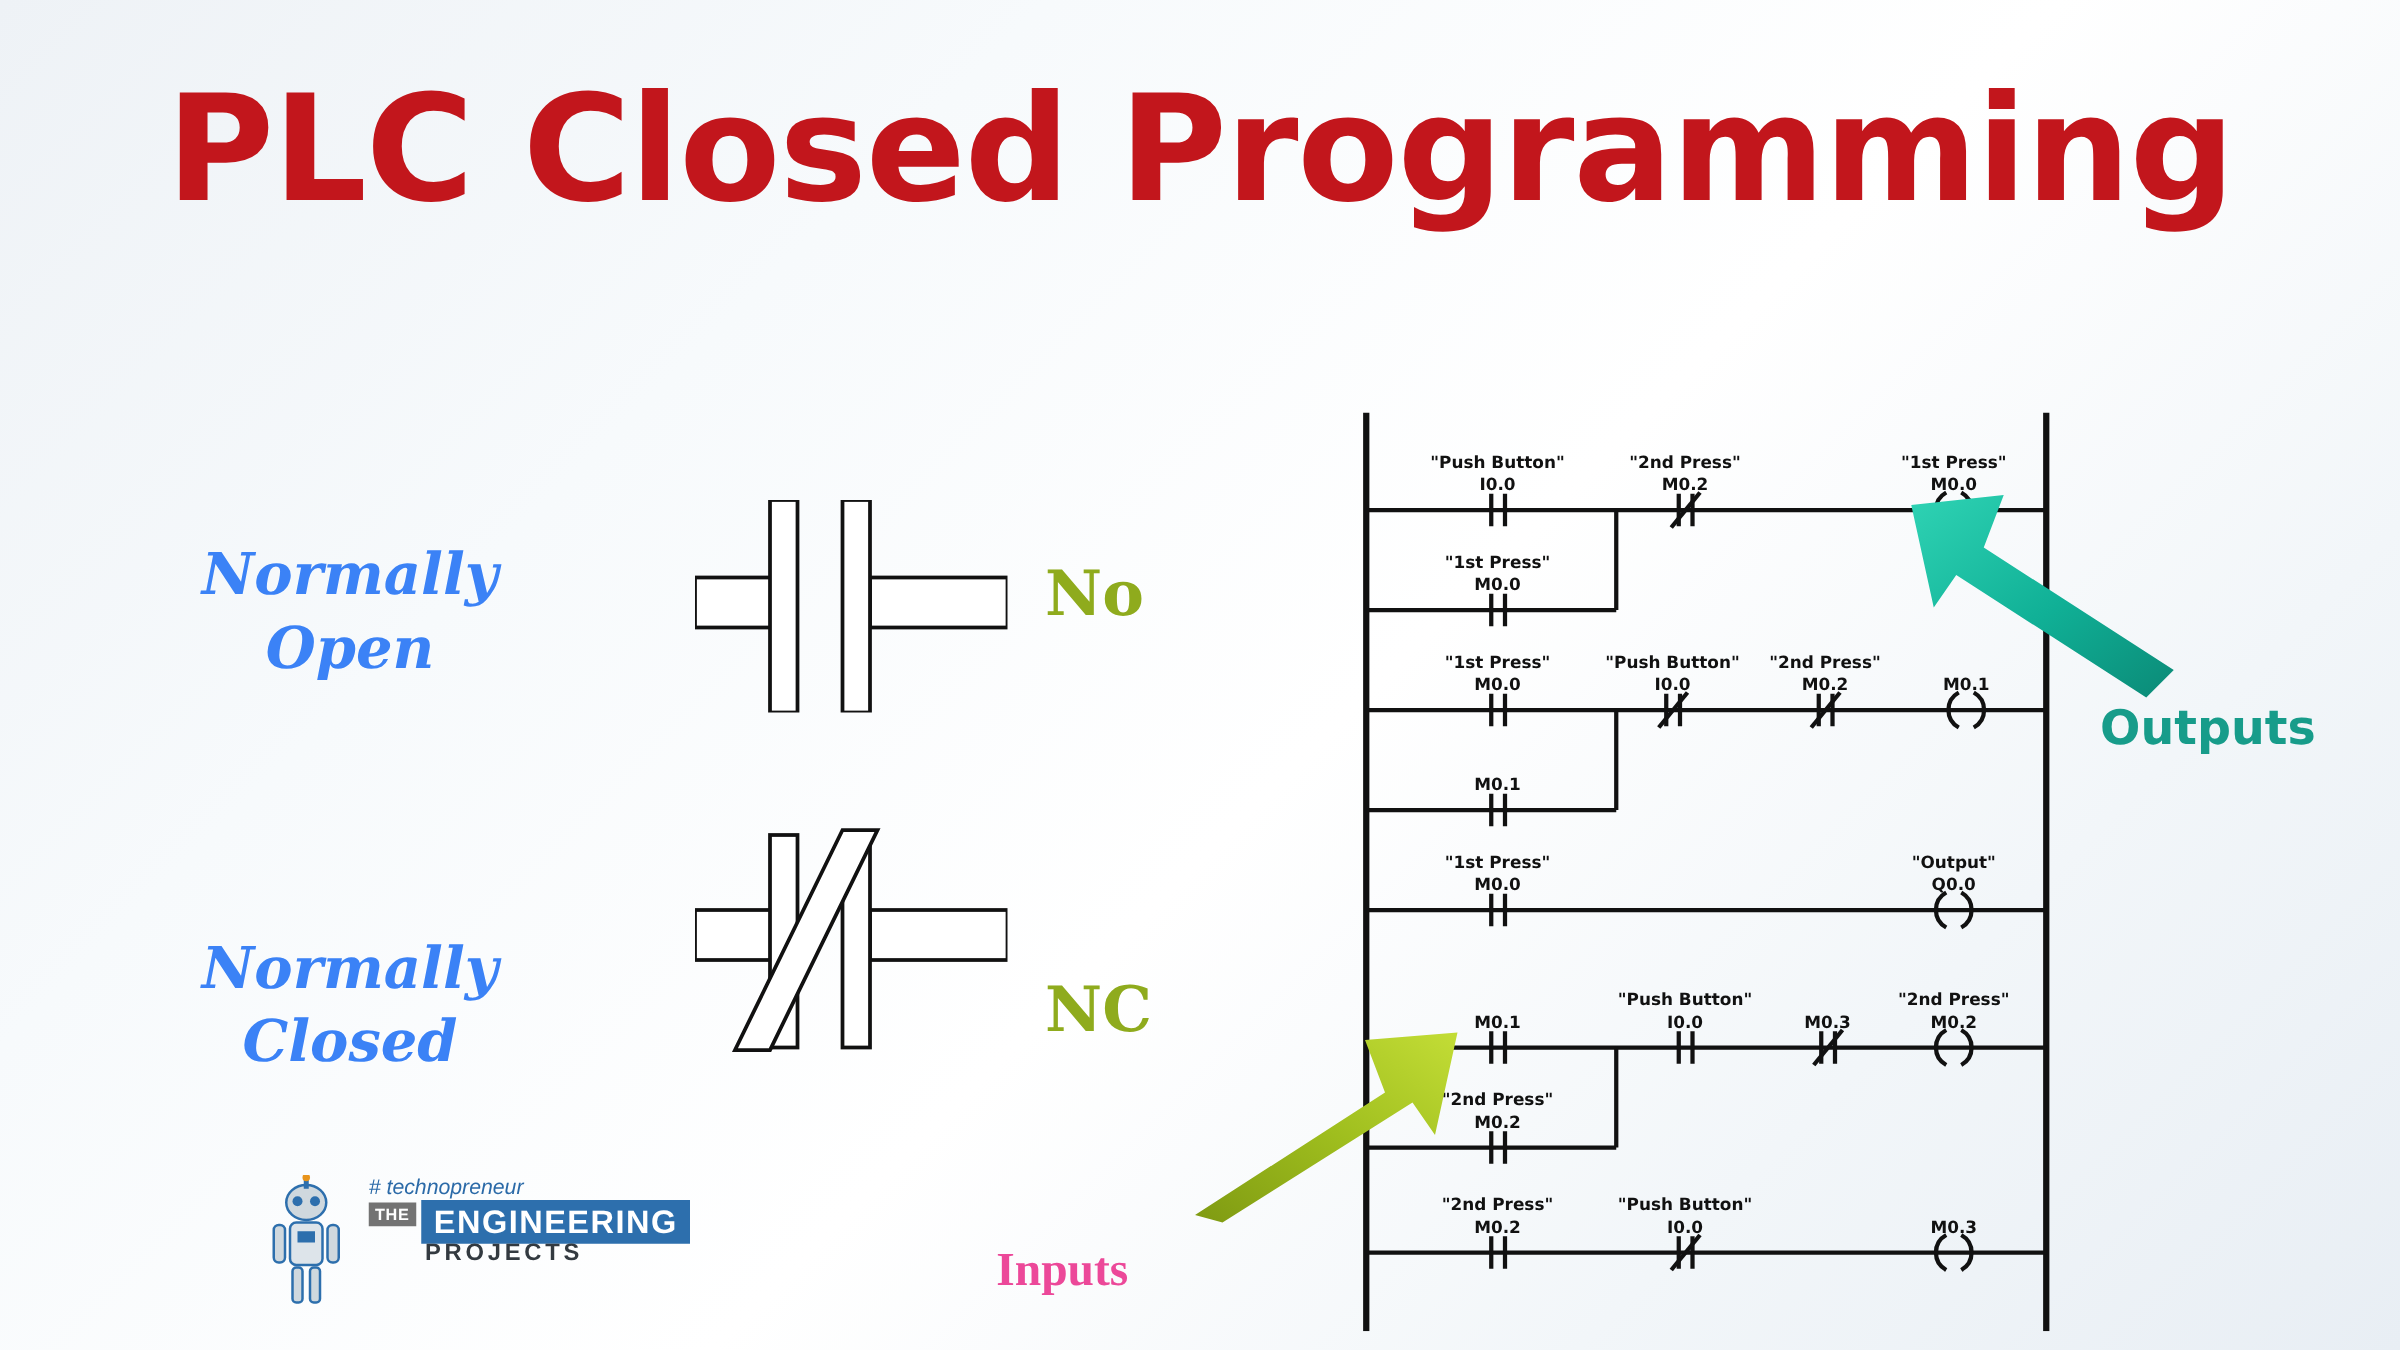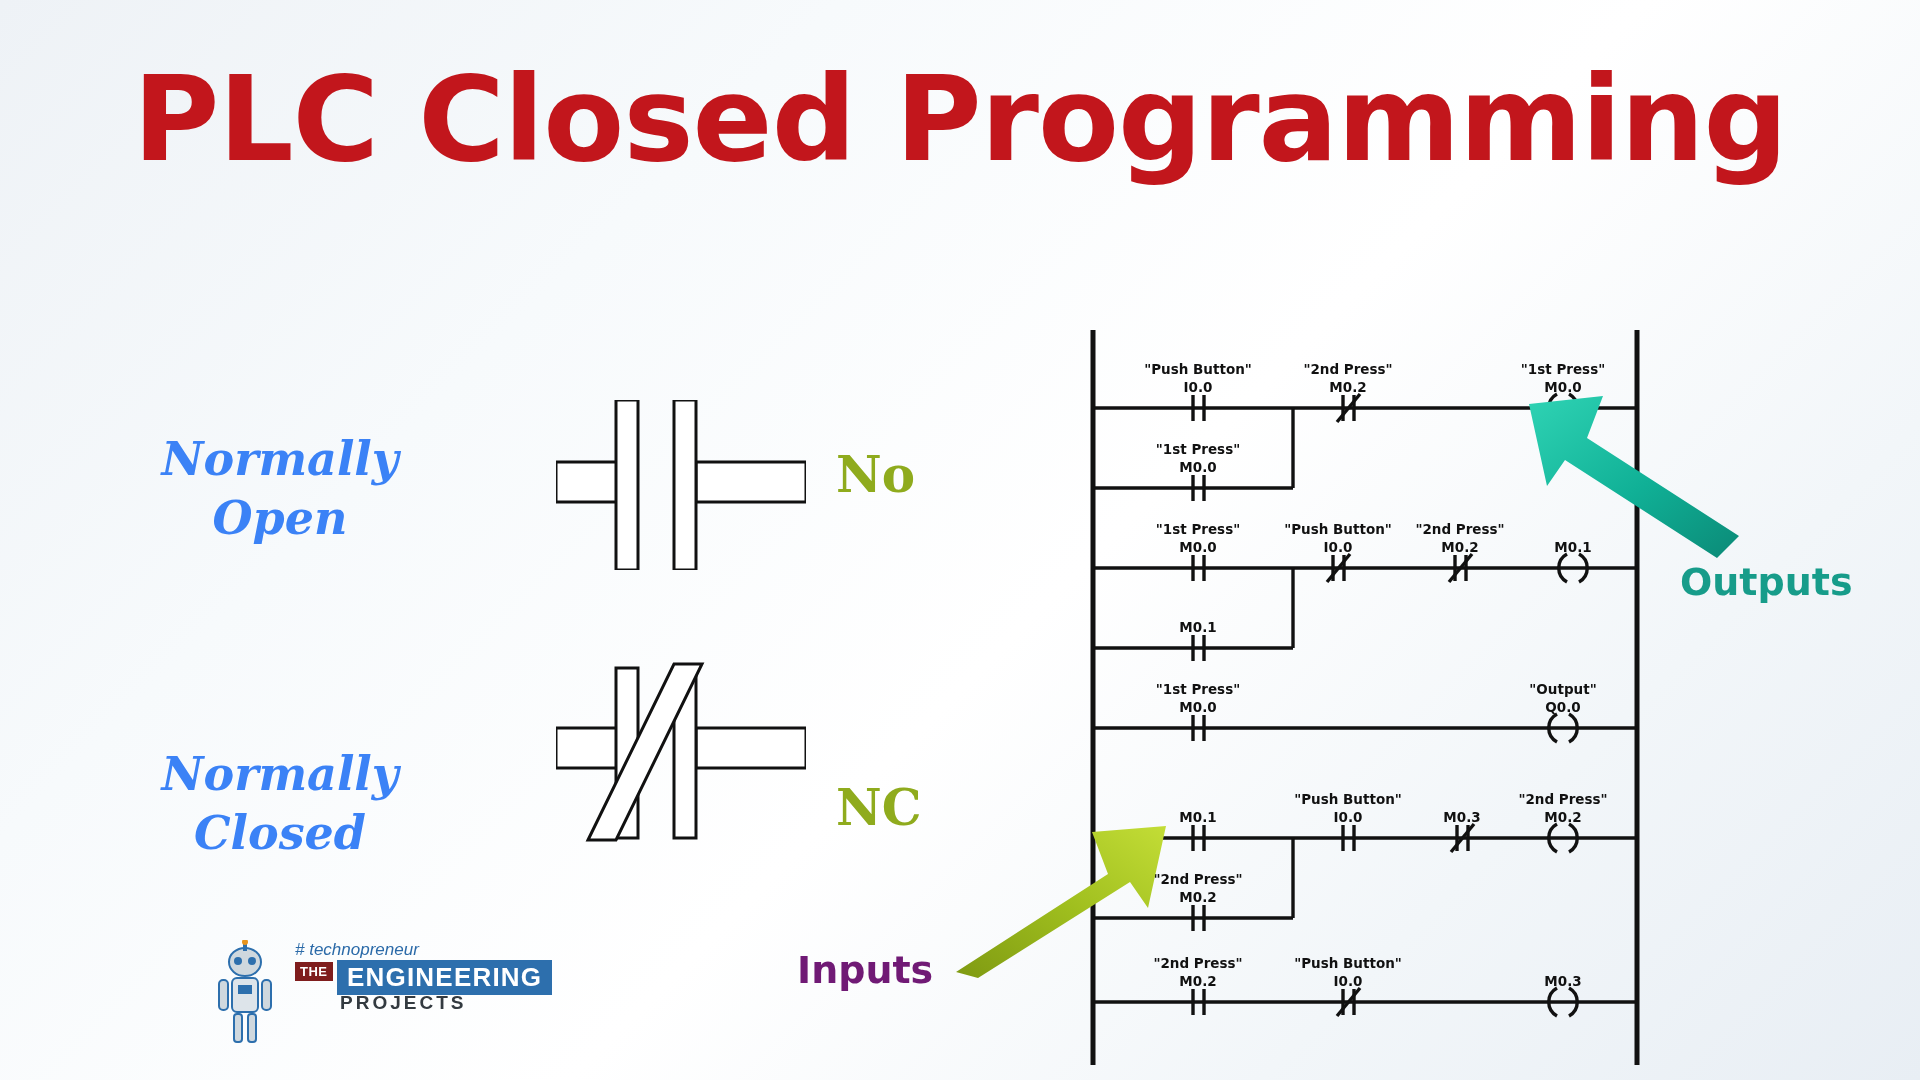--- a/index.html
+++ b/index.html
@@ -81,21 +81,21 @@
     top: 0px;
     font-size: 17px;
     color: #2b6aa8;
     font-family: "Liberation Sans", sans-serif;
     font-style: italic;
   }
   .logo-the {
     position: absolute;
     left: 90px;
     top: 22px;
-    background: #7f1d1d;
+    background: #737373;
     color: #ffffff;
     font-size: 13px;
     font-weight: bold;
     padding: 2px 5px;
     letter-spacing: 0.5px;
   }
   .logo-eng {
     position: absolute;
     left: 132px;
     top: 20px;
@@ -135,22 +135,23 @@
     font-size: 38px;
     white-space: nowrap;
   }
   #callout-outputs {
     left: 1680px;
     top: 560px;
     color: #179c8a;
   }
   #callout-inputs {
     left: 797px;
-    top: 948px;
-    color: #701a75;
+    top: 994px;
+    color: #ec4899;
+    font-family: Liberation Serif, serif;
   }
   #arrow-outputs {
     position: absolute;
     left: 1525px;
     top: 390px;
     width: 230px;
     height: 170px;
   }
   #arrow-inputs {
     position: absolute;

